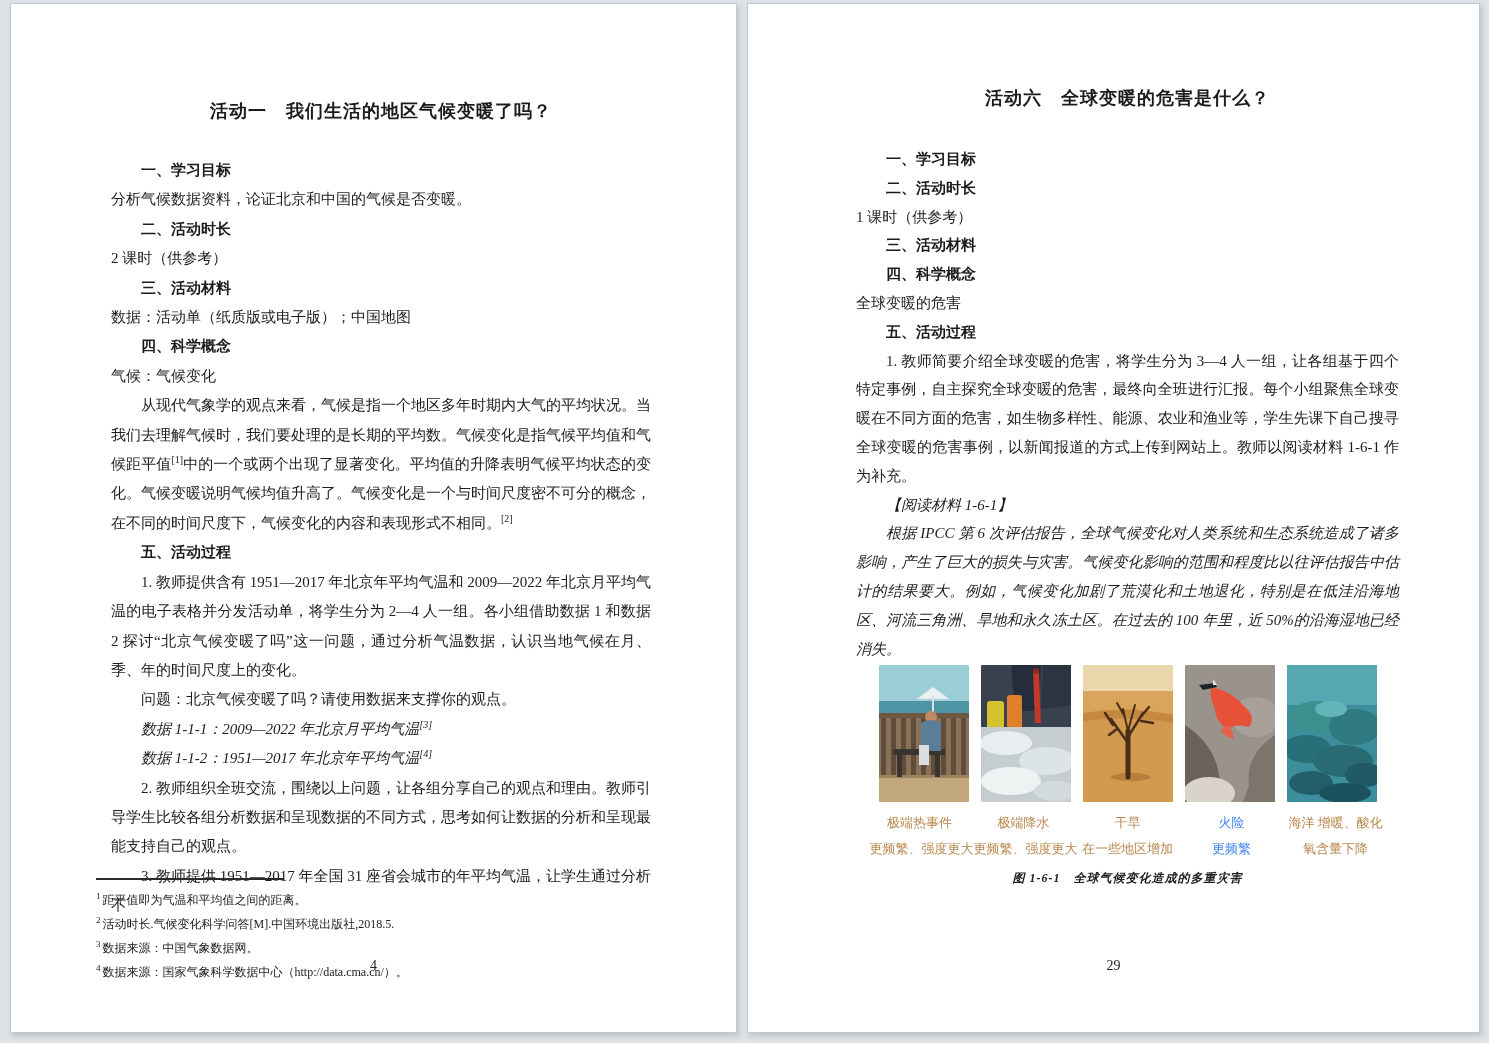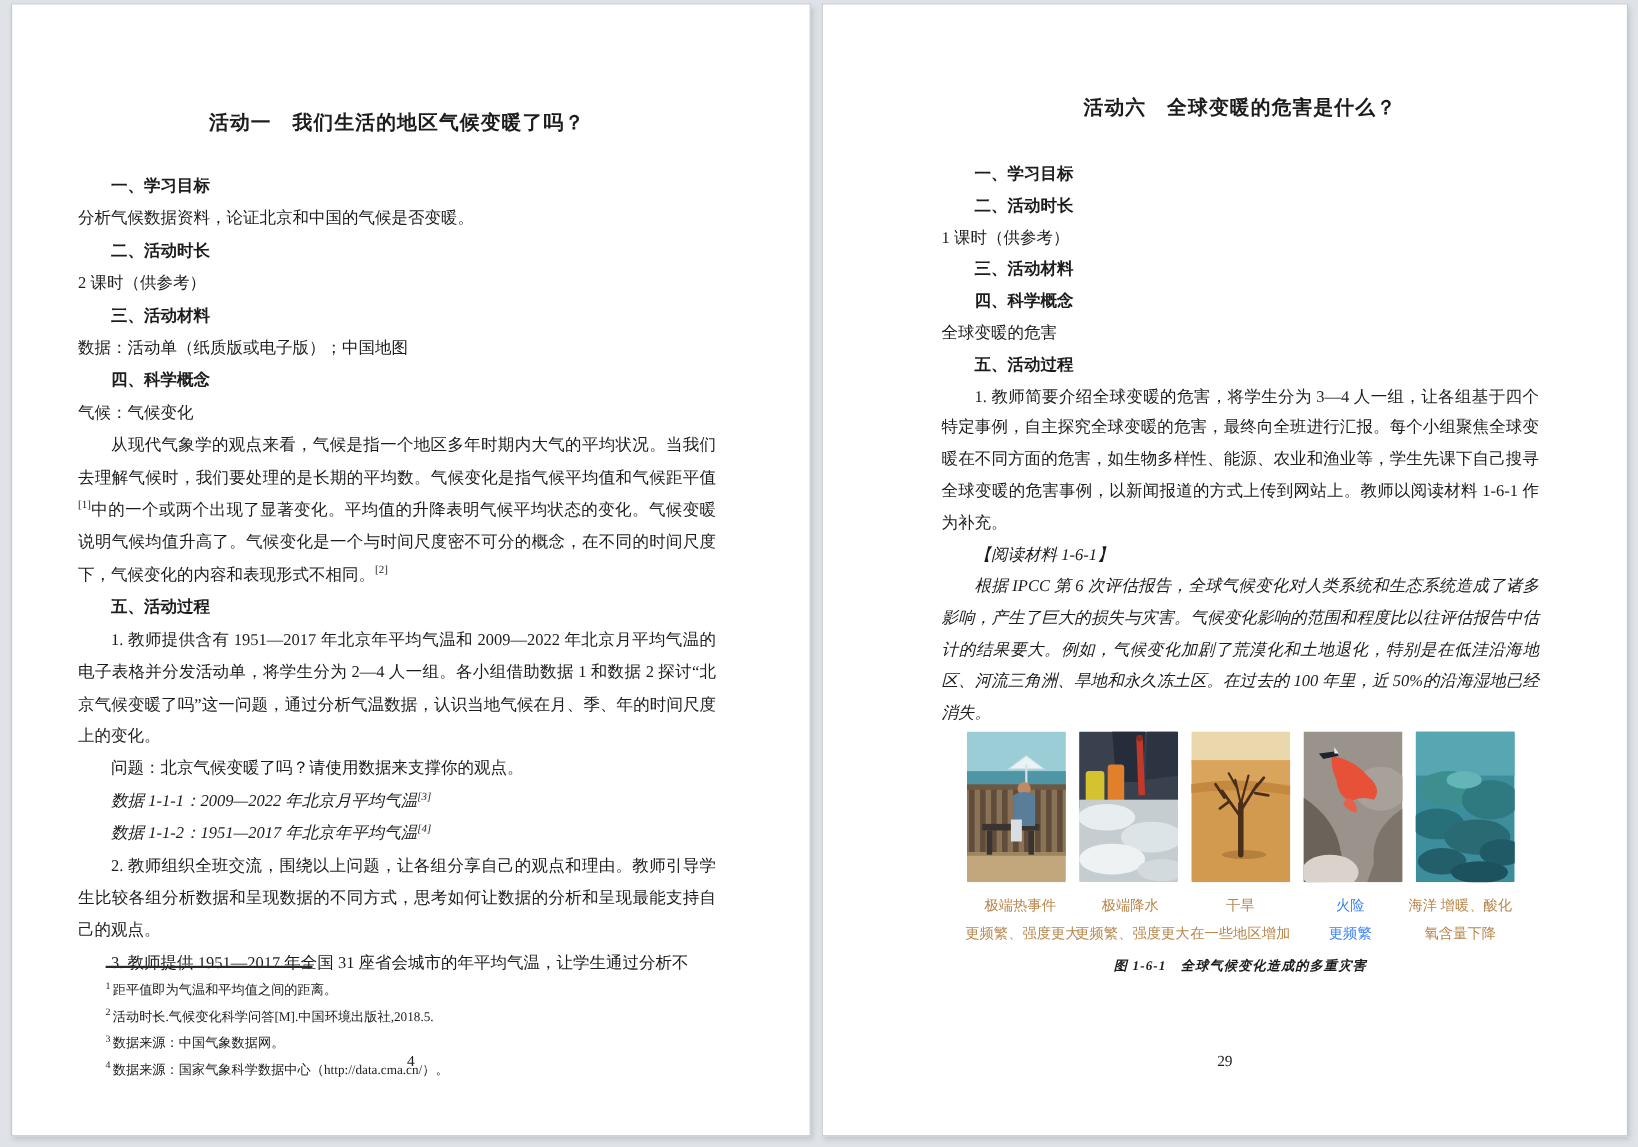--- a/index.html
+++ b/index.html
@@ -13,21 +13,21 @@
   .spread { position: relative; width: 1489px; height: 1043px; }
   .page {
     position: absolute; top: 3px; height: 1030px;
     background: #ffffff;
     border: 1px solid #c3c9cf;
     box-shadow: 2px 3px 5px rgba(90,100,110,0.25);
   }
   .page-left  { left: 10px;  width: 727px; }
   .page-right { left: 747px; width: 733px; }
 
-  .inner-left  { padding: 95px 85px 0 60px;  font-size: 15px; line-height: 29.4px; }
+  .inner-left  { padding: 95px 85px 0 60px;  font-size: 15px; line-height: 29.4px; margin-left: 40px; }
   .inner-right { padding: 82px 80px 0 108px; font-size: 15px; line-height: 28.8px; }
 
   .doc-title {
     text-align: center; font-weight: bold; font-size: 18px;
     line-height: 25px; letter-spacing: 1px;
   }
   .inner-left  .doc-title { margin-bottom: 32px; }
   .inner-right .doc-title { margin-bottom: 34px; }
 
   .h { font-weight: bold; text-indent: 2em; }
@@ -53,21 +53,21 @@
   
   .figure-area { margin-top: 2px; }
   .photo-strip {
     width: 498px; margin: 0 auto;
     display: flex; justify-content: space-between;
   }
   .photo-cell { width: 90px; height: 137px; }
   .photo-cell svg { display: block; width: 90px; height: 137px; border-radius: 1px; }
   .caption-strip {
     width: 516px; margin: 8px auto 0 auto;
-    display: flex; justify-content: center; font-family: Liberation Serif, serif;
+    display: flex; justify-content: space-between; font-family: Liberation Serif, serif;
   }
   .caption-cell {
     width: 100px; text-align: center;
     font-size: 13px; line-height: 26px;
     white-space: nowrap; overflow: visible;
   }
   .caption-name, .caption-detail { display: block; }
   .figure-caption {
     margin-top: 2px; text-align: center;
     font-size: 12px; font-weight: bold; font-style: italic;

